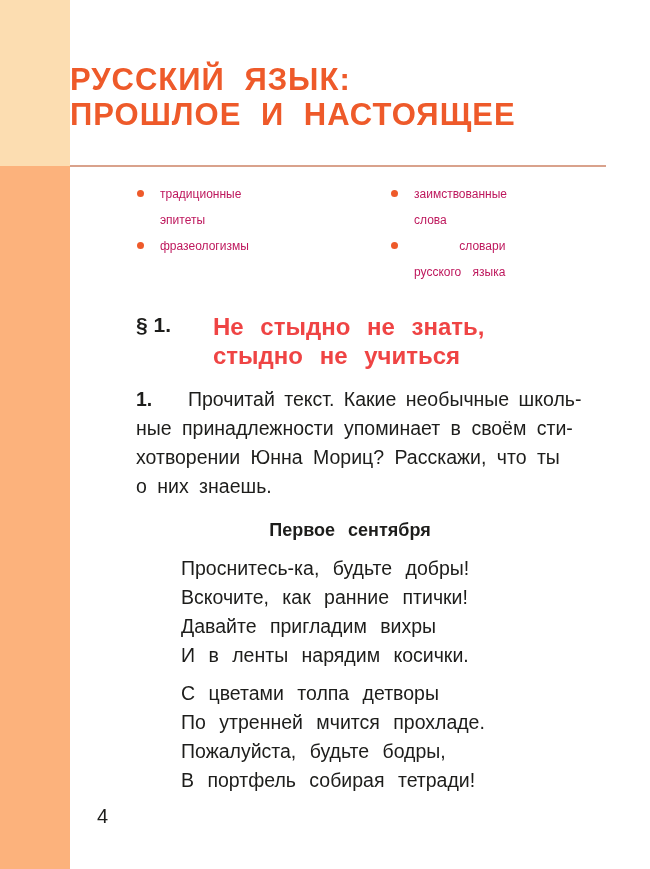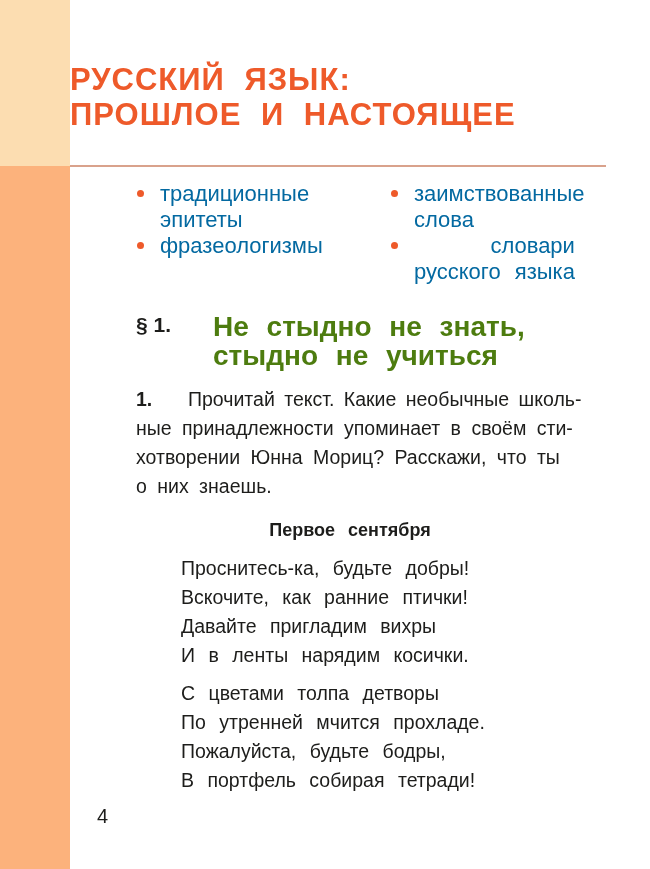--- a/index.html
+++ b/index.html
@@ -5,24 +5,24 @@
   html, body { margin:0; padding:0; }
   body { width:650px; height:869px; position:relative; background:#ffffff; overflow:hidden;
          font-family:"Liberation Sans", sans-serif; color:#1d1d1b; }
   .strip-top { position:absolute; left:0; top:0; width:70px; height:166px; background:#FCDDB1; }
   .strip-bottom { position:absolute; left:0; top:166px; width:70px; height:703px; background:#FCB27C; }
   .rule { position:absolute; left:70px; top:165px; width:536px; height:2px; background:#D9A28C; }
   .title { position:absolute; left:70px; width:580px; text-align:left; color:#EE5A2A;
            font-weight:bold; font-size:31px; letter-spacing:1px; word-spacing:10px; line-height:36px; }
   .title.l1 { top:62px; }
   .title.l2 { top:97px; }
-  .kw { position:absolute; font-size:22px; line-height:26px; color:#0369a1; }
+  .kw { position:absolute; font-size:12px; line-height:26px; color:#be185d; }
   .kw .dot { position:absolute; left:-23px; top:9px; width:7px; height:7px; border-radius:50%; background:#EE5A2A; }
   .sec-num { position:absolute; left:136px; top:313px; font-size:21px; font-weight:bold; color:#1d1d1b; }
-  .sec-title { position:absolute; left:213px; font-size:28px; font-weight:bold; word-spacing:10px; color:#4d7c0f; line-height:29px; }
+  .sec-title { position:absolute; left:213px; font-size:24px; font-weight:bold; word-spacing:10px; color:#ef4444; line-height:29px; }
   .task-line { position:absolute; left:136px; width:470px; font-size:19.5px; line-height:30px; white-space:nowrap; }
   .poem-title { position:absolute; left:170px; width:360px; text-align:center; top:520px; font-weight:bold; font-size:18px; word-spacing:8px; }
   .verse { position:absolute; left:181px; font-size:19.5px; line-height:30px; word-spacing:8px; white-space:nowrap; }
   .page-num { position:absolute; left:97px; top:805px; font-size:20px; }
 </style>
 </head>
 <body>
 
 <div class="strip-top"></div>
 <div class="strip-bottom"></div>

